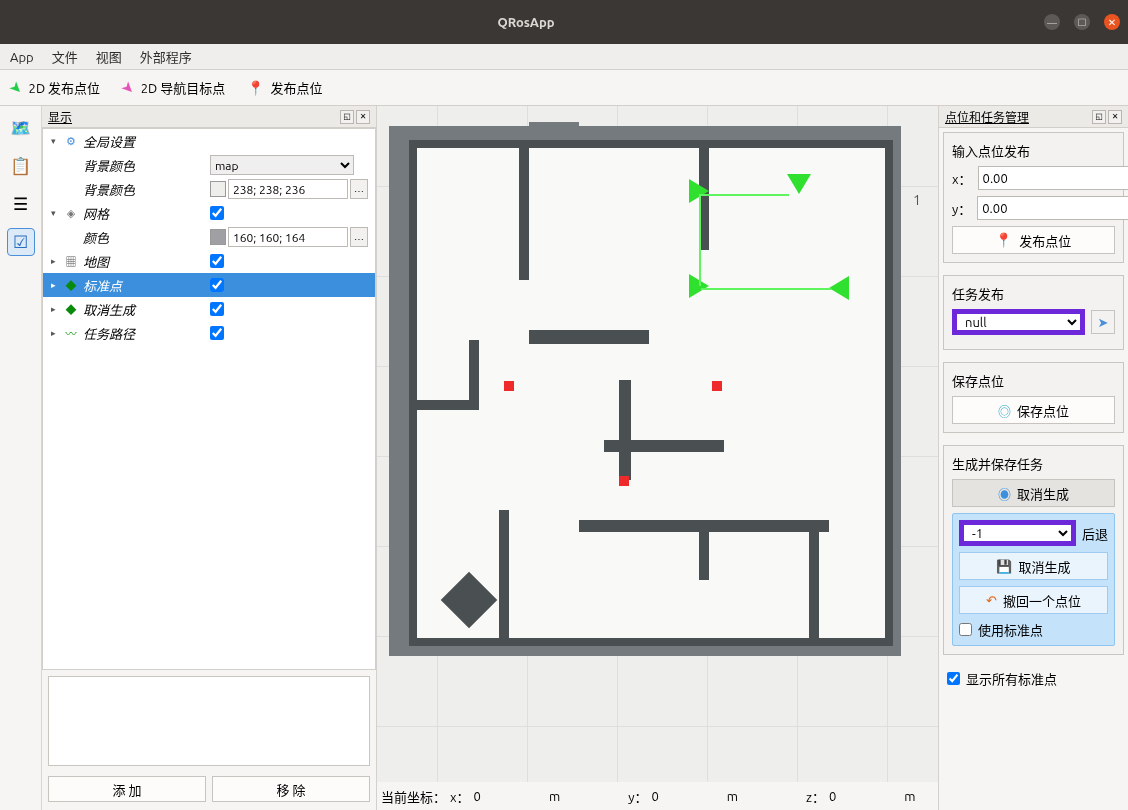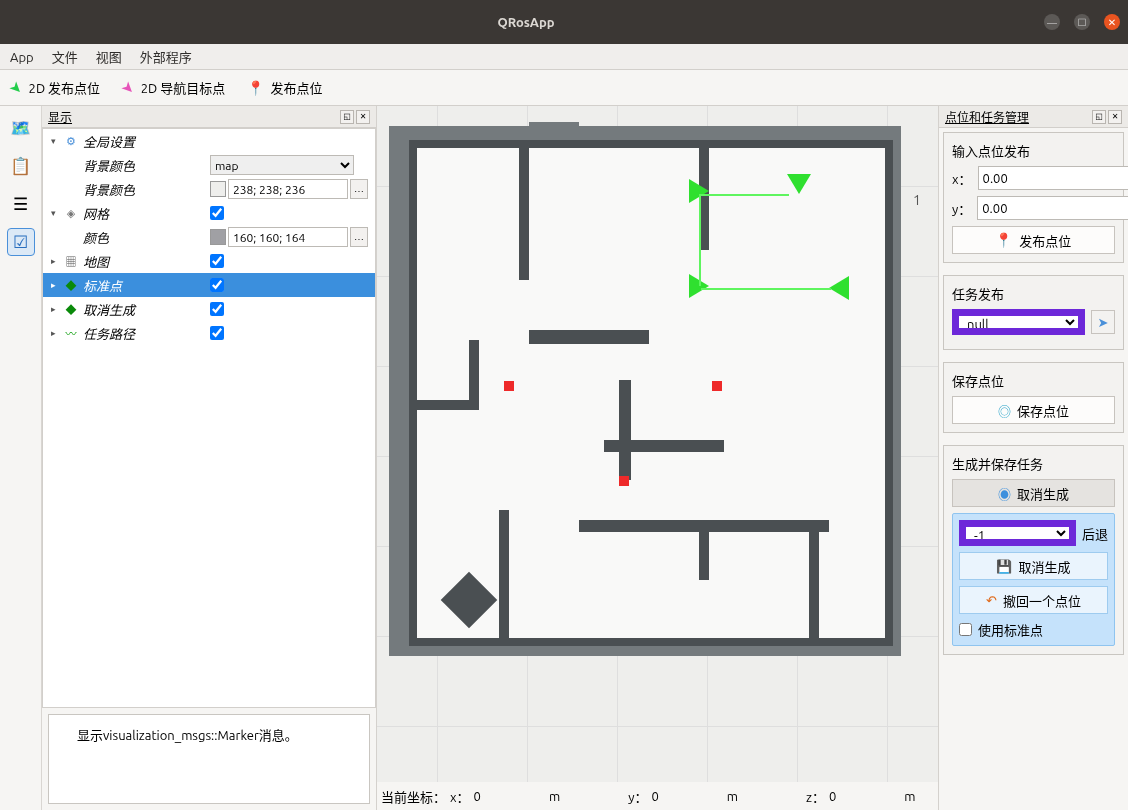--- a/index.html
+++ b/index.html
@@ -86,21 +86,21 @@
 .coord-bar .cgap { width: 60px; }
 
 
 .right-panel { width: 190px; background: #f6f5f3; border-left: 1px solid #d4d1cd; display: flex; flex-direction: column; }
 .rp-section { border: 1px solid #c9c6c1; margin: 4px 4px 8px 4px; padding: 8px; font-size: 13px; background: #f3f2f0; }
 .rp-title { font-size: 13px; margin-bottom: 6px; }
 .rp-row { display: flex; align-items: center; gap: 6px; margin-bottom: 6px; }
 .rp-row label { width: 20px; }
 .rp-row input[type=text] { flex:1; height: 24px; border: 1px solid #bdbab5; padding: 0 4px; font-size: 13px; }
 .rp-btn { display: flex; width: 100%; height: 28px; align-items: center; justify-content: center; gap: 6px; background: #fdfcfb; border: 1px solid #c7c3be; font-size: 13px; cursor: pointer; }
-.rp-select { flex: 1; height: 26px; border: 7px solid #6d28d9; font-size: 13px; background: #fff; padding: 0 4px; }
+.rp-select { flex: 1; height: 26px; border: 5px solid #6d28d9; font-size: 13px; background: #fff; padding: 0 4px; }
 .sendicon { width: 24px; height: 24px; border: 1px solid #c7c3be; display: flex; align-items: center; justify-content: center; color: #4a90d9; font-size: 13px; }
 
 .blue-box { background: #c5e2fb; border: 1px solid #8fc4ef; padding: 6px; border-radius: 2px; }
 .blue-box .rp-row { margin-bottom: 6px; }
 .blue-box .rp-btn { background: #eaf4fd; border: 1px solid #9ecbef; }
 .blue-box select { background: #fff; }
 .cb-row { display: flex; align-items: center; gap: 6px; font-size: 13px; margin-top: 6px; }
 
 .orange-icon { color: #e06a1a; }
 
@@ -240,23 +240,26 @@
         <span class="ricon" style="color:#1fa61f">〰</span>
         <span class="rlabel">任务路径</span>
         <span class="rvalue">
             <input type="checkbox" checked="" style="">
           </span>
       </div>
 
     </div>
 
     <div class="info-box">
-      <div class="ib-body">显示visualization_msgs::Marker消息。</div>
-    </div>
-
+    </div>
+
+    <div class="btn-row">
+      <button>添 加</button>
+      <button>移 除</button>
+    </div>
   </div>
 
   <div class="canvas-area">
     <div class="canvas-view">
       <div class="grid-bg"></div>
       <div class="map-outer">
         <div class="map-inner">
 
           <div class="wall" style="left:0;top:0;width:100%;height:8px"></div>
           <div class="wall" style="left:0;bottom:0;width:100%;height:8px"></div>
@@ -378,16 +381,20 @@
           <span class="orange-icon">↶</span>
           <span>撤回一个点位</span>
         </button>
         <div class="cb-row">
           <input type="checkbox" style="">
           <span>使用标准点</span>
         </div>
       </div>
     </div>
 
+    <div class="cb-row" style="padding:0 8px 8px 8px">
+      <input type="checkbox" checked="" style="">
+      <span>显示所有标准点</span>
+    </div>
 
   </div>
 
 </div>
 
 </body></html>

